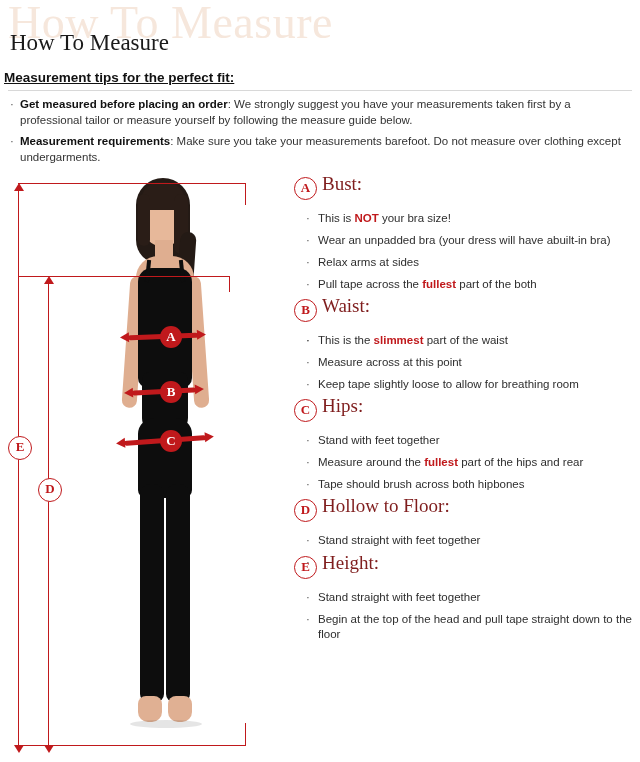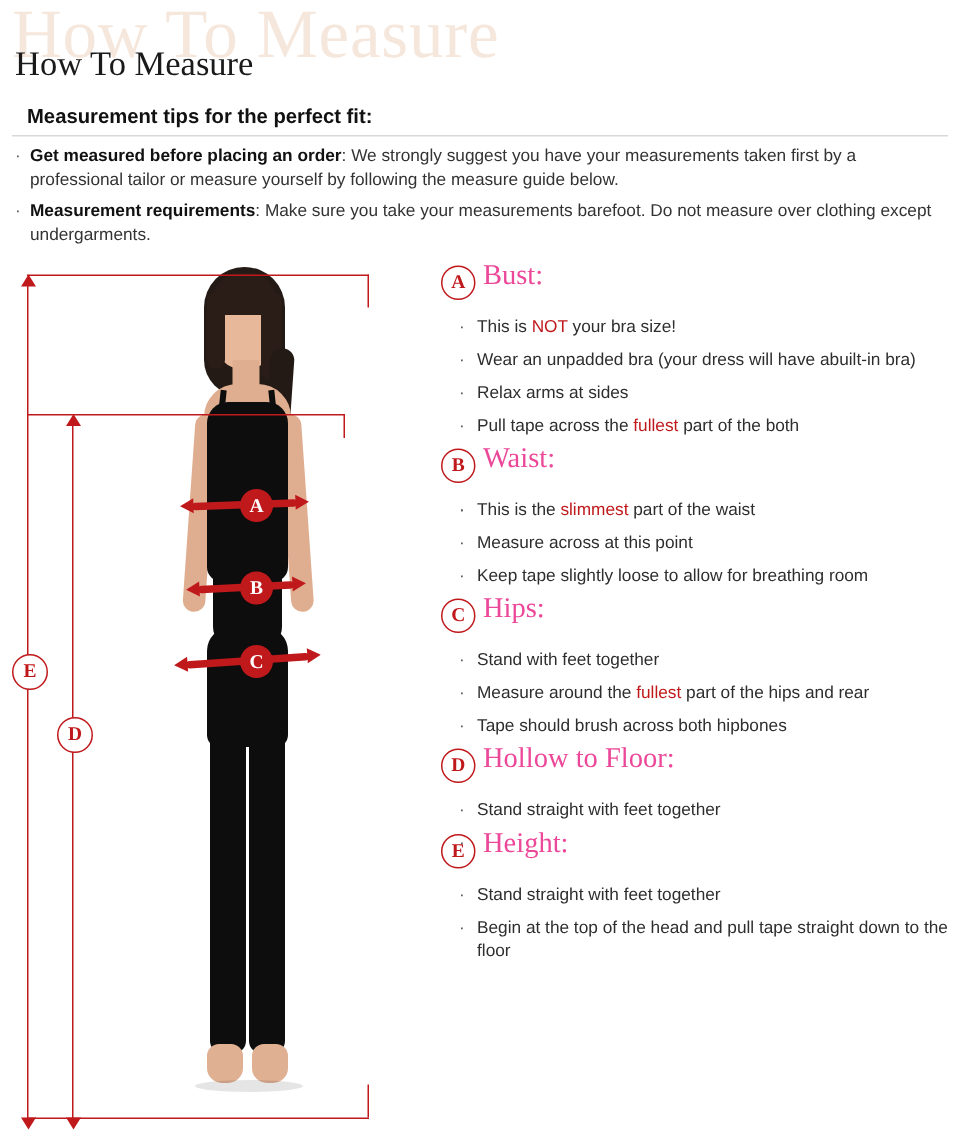--- a/index.html
+++ b/index.html
@@ -37,24 +37,25 @@
     position: absolute;
     top: 30px;
     left: 10px;
     font-family: "Liberation Serif", serif;
     font-size: 23px;
     color: #1a1a1a;
   }
   .tips-title {
     position: absolute;
     top: 70px;
-    left: 18px;
+    left: 4px;
     font-size: 13.5px;
     font-weight: bold;
     color: #111;
+    text-decoration: underline;
   }
   .tips-rule {
     position: absolute;
     top: 90px;
     left: 8px;
     width: 624px;
     height: 1px;
     background: #d8d8d8;
   }
   .tip {
@@ -363,40 +364,40 @@
     font-size: 13px;
     font-weight: bold;
     text-align: center;
     line-height: 19px;
   }
   .sec-title {
     position: absolute;
     left: 28px; top: -3px;
     font-family: "Liberation Serif", serif;
     font-size: 19px;
-    color: #ec4899;
+    color: #7f1d1d;
     text-align: center;
   }
   .bullet {
     position: relative;
     padding-left: 24px;
     font-size: 11.5px;
     line-height: 15px;
     color: #2e2e2e;
     margin-top: 7px;
   }
   .bullet .dot {
     position: absolute;
     left: 12px;
     top: 0;
     color: #555;
   }
   .bullet .hl {
     color: #c0191c;
-    font-weight: normal;
+    font-weight: bold;
   }
 </style>
 </head>
 <body>
 
 <div class="page">
 
   <div class="ghost-title">How To Measure</div>
   <div class="main-title">How To Measure</div>
   <div class="tips-title">Measurement tips for the perfect fit:</div>

